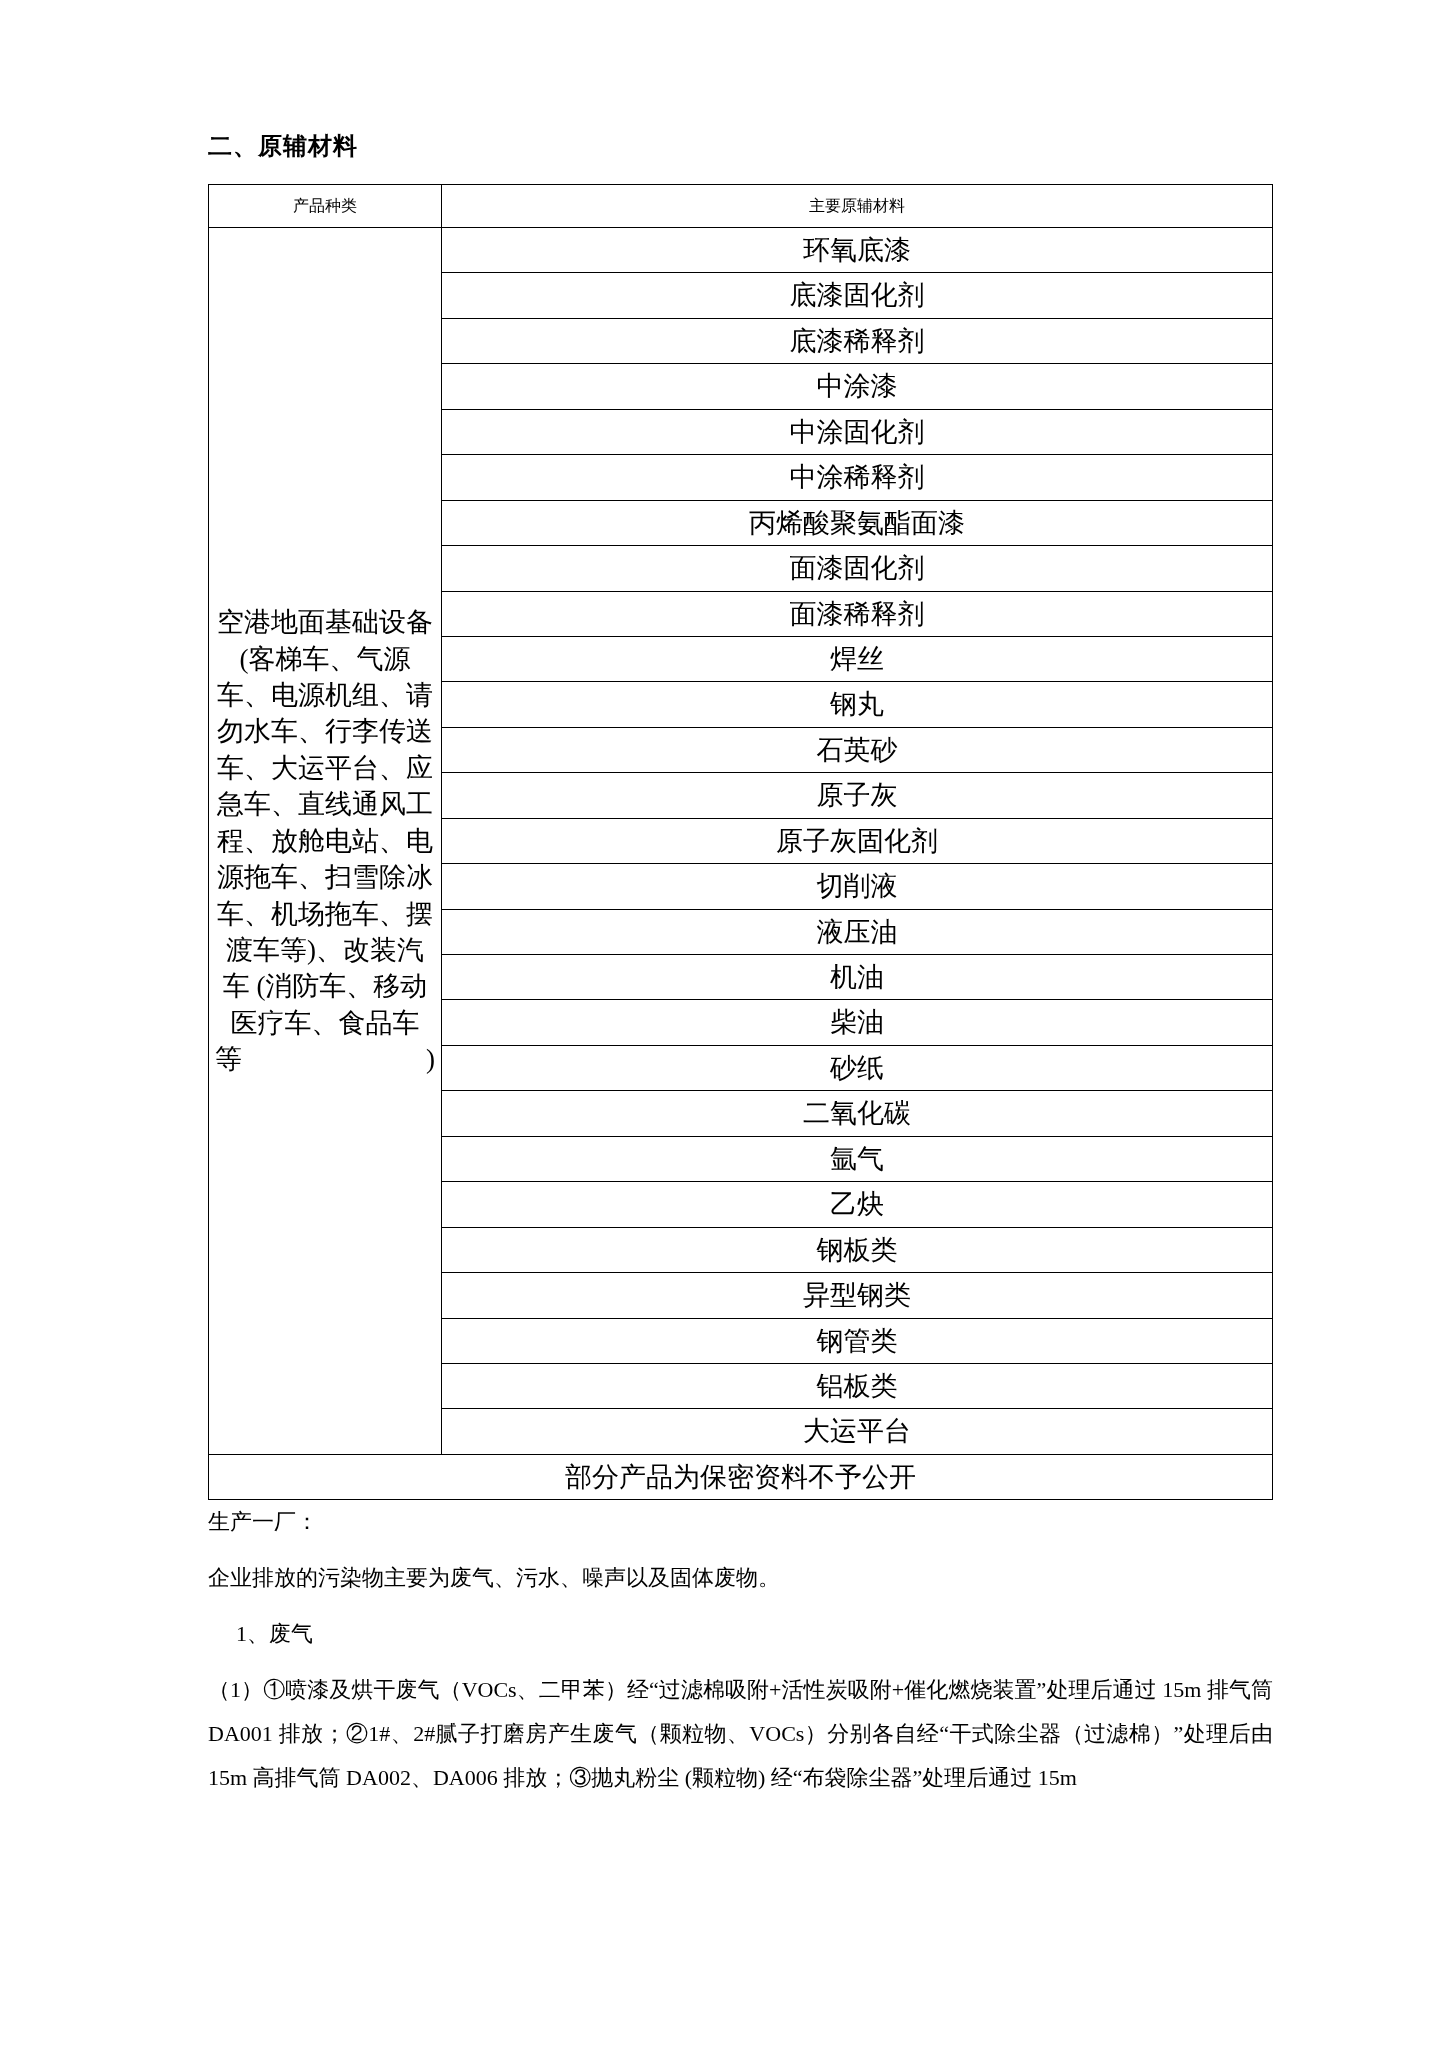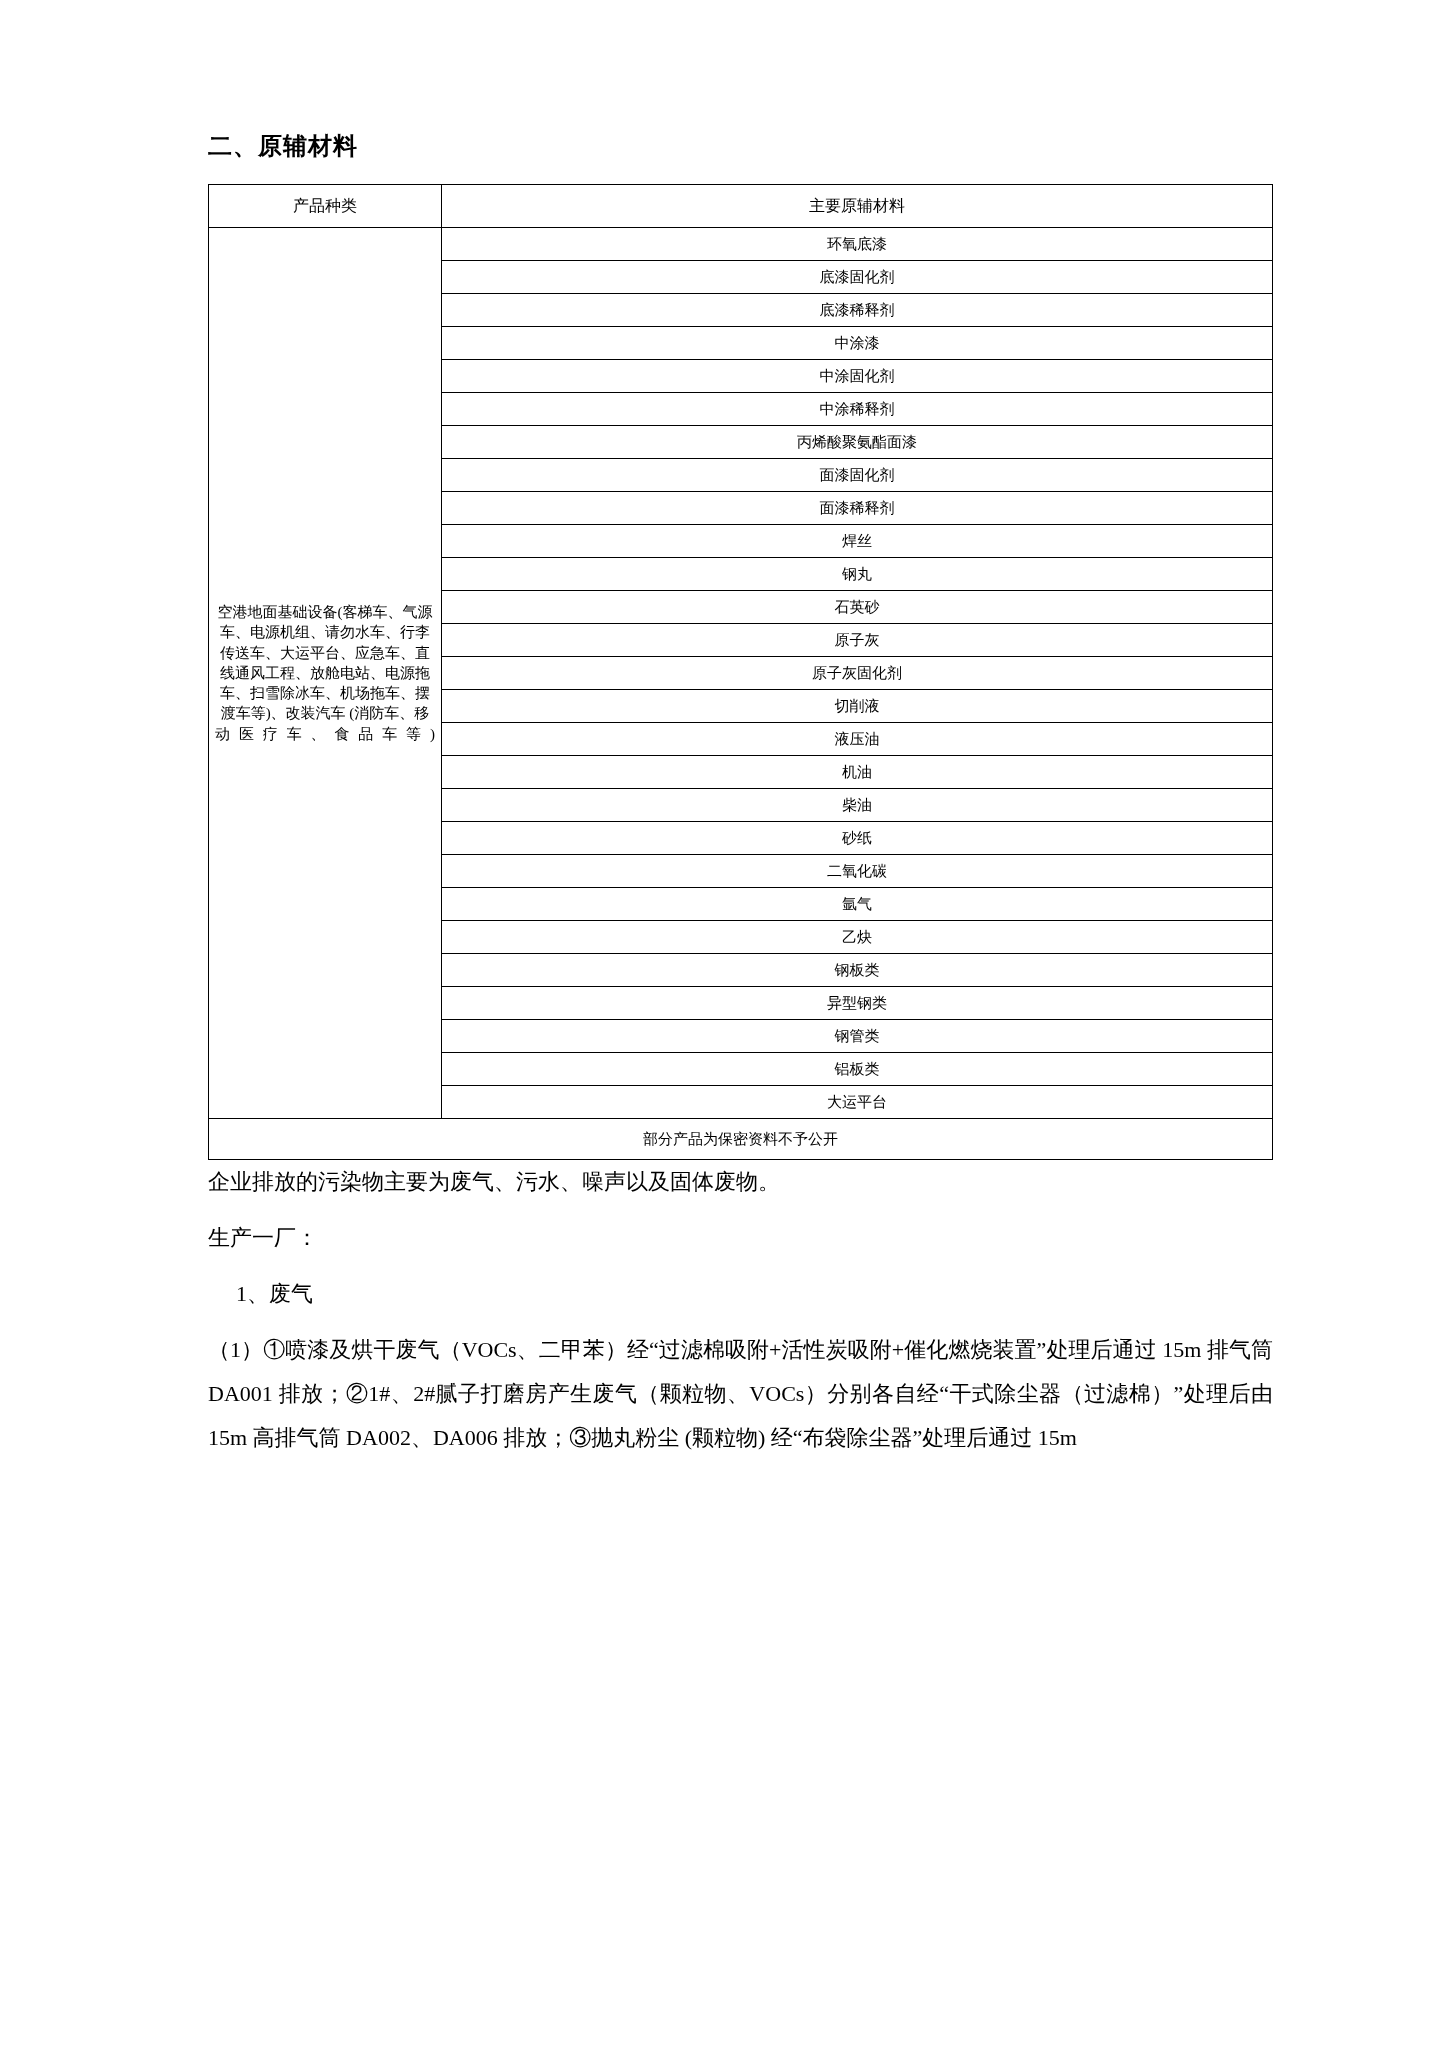--- a/index.html
+++ b/index.html
@@ -42,21 +42,21 @@
   }
   table.materials {
     border-collapse: collapse;
     width: 1065px;
     table-layout: fixed;
     font-family: "Liberation Serif", serif;
   }
   table.materials td, table.materials th {
     border: 1px solid #000;
     font-weight: normal;
-    font-size: 15px;
+    font-size: 27px;
     padding: 4px 6px;
     text-align: center;
     vertical-align: middle;
     line-height: 1.35;
   }
   table.materials th {
     font-size: 16px;
     height: 34px;
   }
   .col-left { width: 220px; }
@@ -194,20 +194,20 @@
             <td>大运平台</td>
           </tr>
         <tr>
           <td class="note-cell" colspan="2">部分产品为保密资料不予公开</td>
         </tr>
       </tbody>
     </table>
 
 
     <div class="para-block">
+      <p class="ind1 sub-title">生产一厂：</p>
       <p class="ind1">企业排放的污染物主要为废气、污水、噪声以及固体废物。</p>
-      <p class="ind1 sub-title">生产一厂：</p>
       <p class="ind2">1、废气</p>
       <p class="flow-para">（1）①喷漆及烘干废气（VOCs、二甲苯）经“过滤棉吸附+活性炭吸附+催化燃烧装置”处理后通过 15m 排气筒 DA001 排放；②1#、2#腻子打磨房产生废气（颗粒物、VOCs）分别各自经“干式除尘器（过滤棉）”处理后由 15m 高排气筒 DA002、DA006 排放；③抛丸粉尘 (颗粒物) 经“布袋除尘器”处理后通过 15m</p>
     </div>
 
   </div>
 </div>
 
 </body></html>

